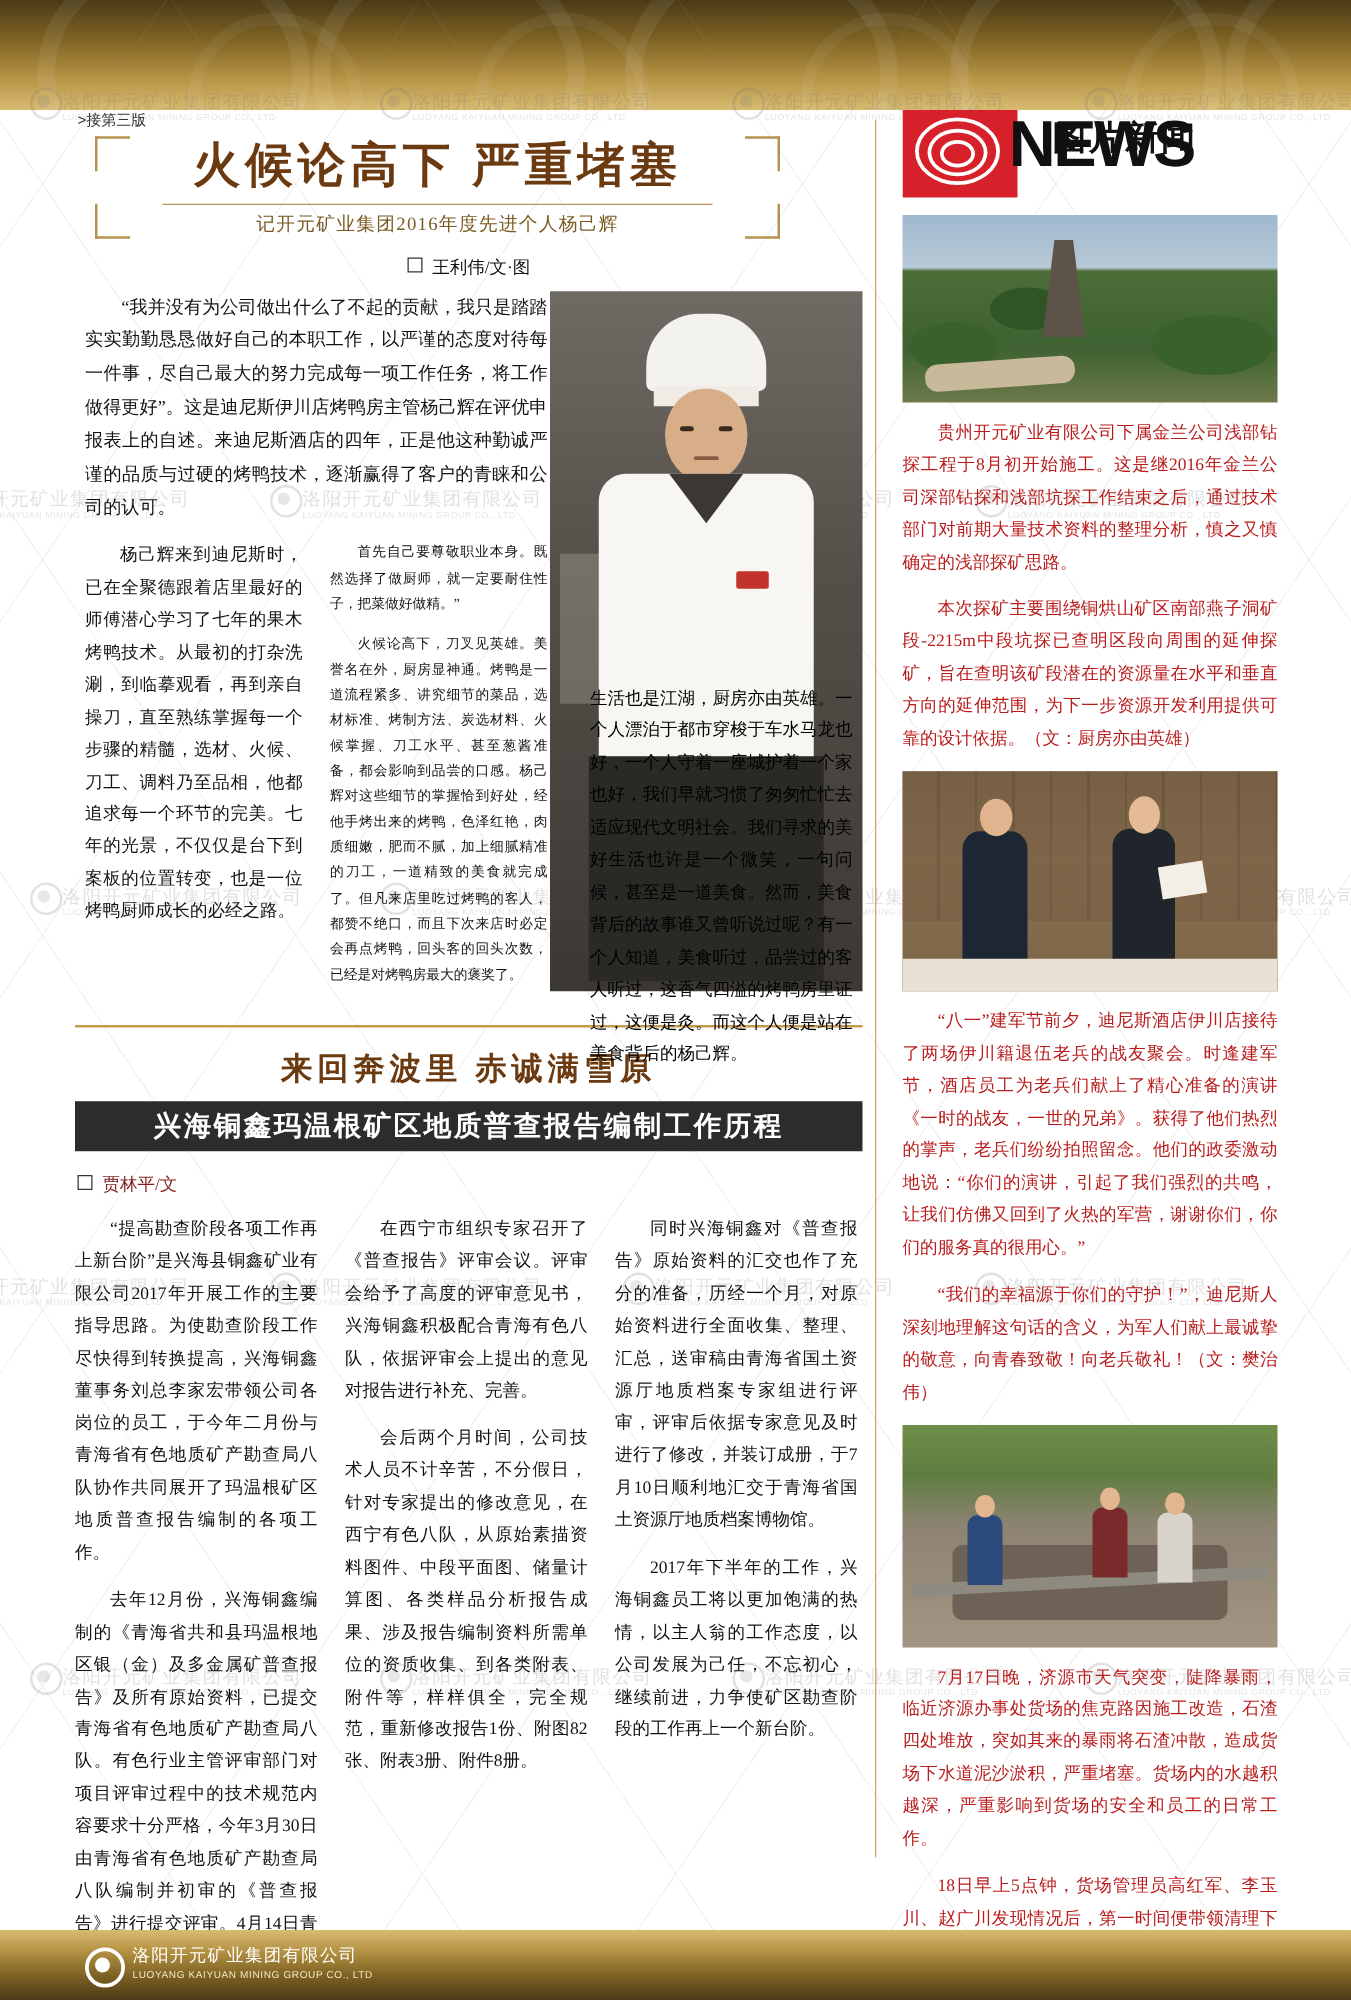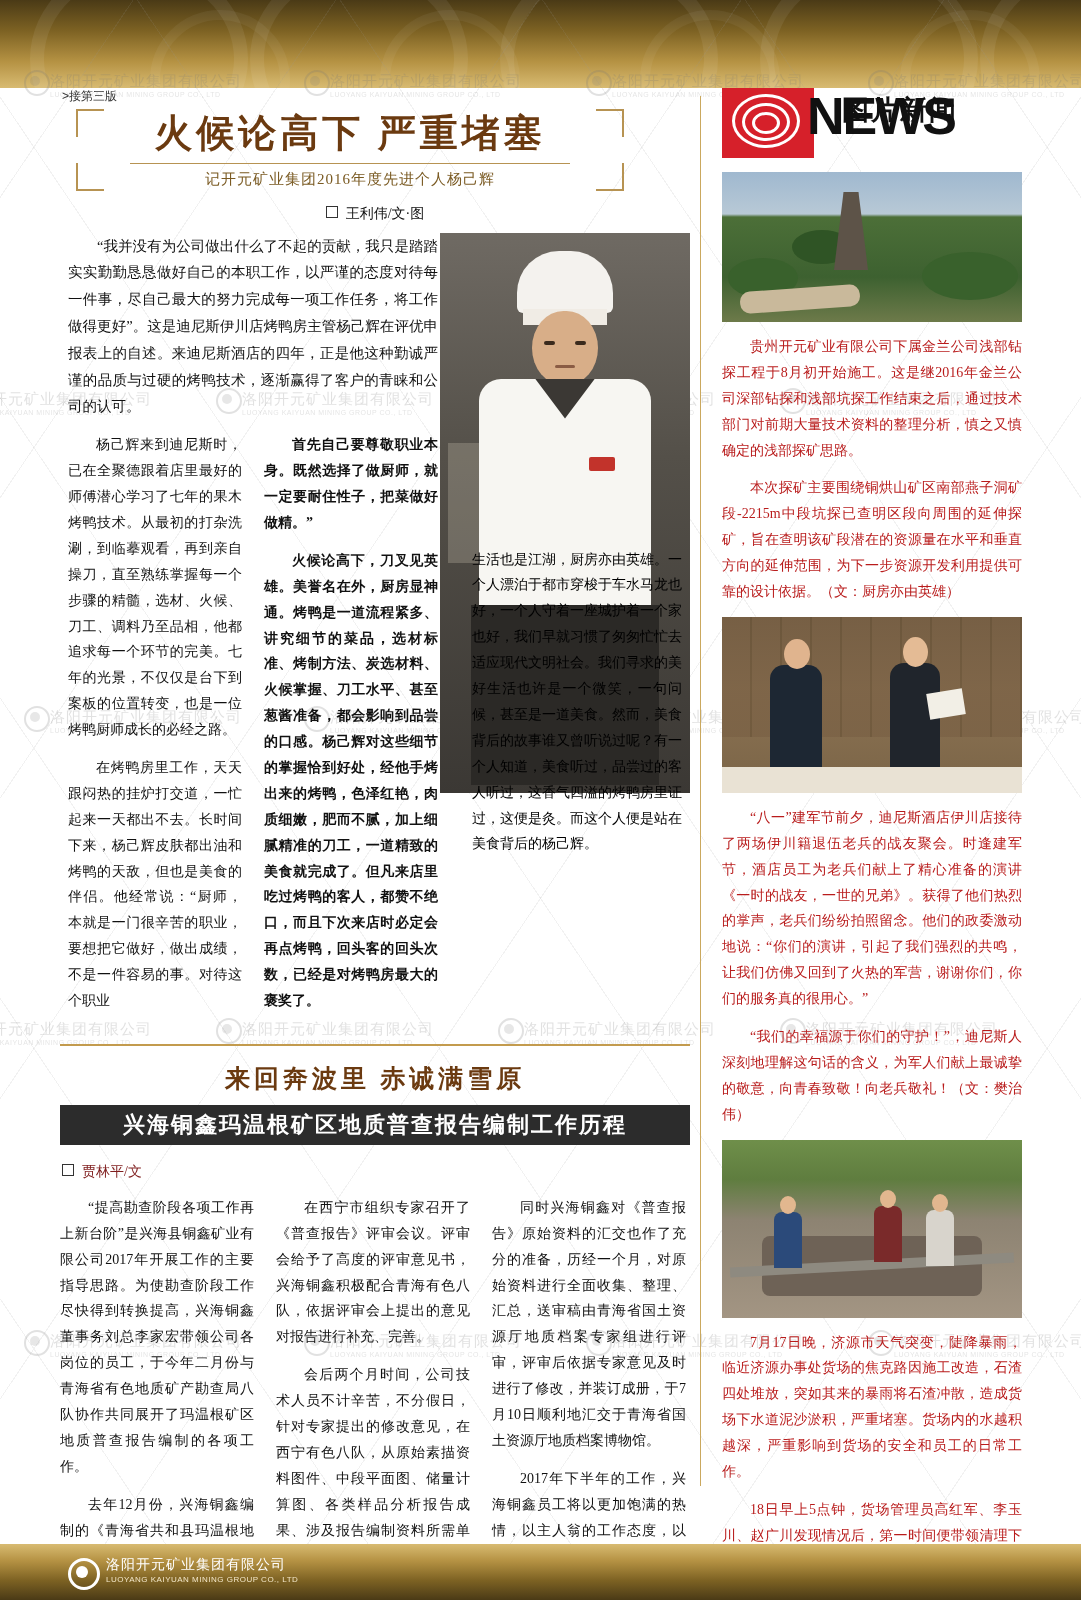--- a/index.html
+++ b/index.html
@@ -228,23 +228,22 @@
         <span class="box"></span><span>王利伟/文·图</span>
       </div>
 
       <div style="position:relative;min-height:560px;">
         <div class="lead">
           <p>“我并没有为公司做出什么了不起的贡献，我只是踏踏实实勤勤恳恳做好自己的本职工作，以严谨的态度对待每一件事，尽自己最大的努力完成每一项工作任务，将工作做得更好”。这是迪尼斯伊川店烤鸭房主管杨己辉在评优申报表上的自述。来迪尼斯酒店的四年，正是他这种勤诚严谨的品质与过硬的烤鸭技术，逐渐赢得了客户的青睐和公司的认可。</p>
 
           <div style="display:flex;gap:22px;margin-top:6px;">
             <div style="width:174px;font-size:14px;line-height:1.85;text-align:justify;">
               <p>杨己辉来到迪尼斯时，已在全聚德跟着店里最好的师傅潜心学习了七年的果木烤鸭技术。从最初的打杂洗涮，到临摹观看，再到亲自操刀，直至熟练掌握每一个步骤的精髓，选材、火候、刀工、调料乃至品相，他都追求每一个环节的完美。七年的光景，不仅仅是台下到案板的位置转变，也是一位烤鸭厨师成长的必经之路。</p>
-              <p>在烤鸭房里工作，天天跟闷热的挂炉打交道，一忙起来一天都出不去。长时间下来，杨己辉皮肤都出油和烤鸭的天敌，但也是美食的伴侣。他经常说：“厨师，本就是一门很辛苦的职业，要想把它做好，做出成绩，不是一件容易的事。对待这个职业</p>
             </div>
-            <div style="width:174px;font-size:14px;line-height:1.85;text-align:justify;font-weight:bold;">
+            <div style="width:174px;font-size:11px;line-height:1.85;text-align:justify;">
               <p>首先自己要尊敬职业本身。既然选择了做厨师，就一定要耐住性子，把菜做好做精。”</p>
               <p>火候论高下，刀叉见英雄。美誉名在外，厨房显神通。烤鸭是一道流程紧多、讲究细节的菜品，选材标准、烤制方法、炭选材料、火候掌握、刀工水平、甚至葱酱准备，都会影响到品尝的口感。杨己辉对这些细节的掌握恰到好处，经他手烤出来的烤鸭，色泽红艳，肉质细嫩，肥而不腻，加上细腻精准的刀工，一道精致的美食就完成了。但凡来店里吃过烤鸭的客人，都赞不绝口，而且下次来店时必定会再点烤鸭，回头客的回头次数，已经是对烤鸭房最大的褒奖了。</p>
             </div>
           </div>
         </div>
 
         <div class="chef-photo">
           <div class="chef-bg-light"></div>
           <div class="chef-hat"></div>
           <div class="chef-face">

